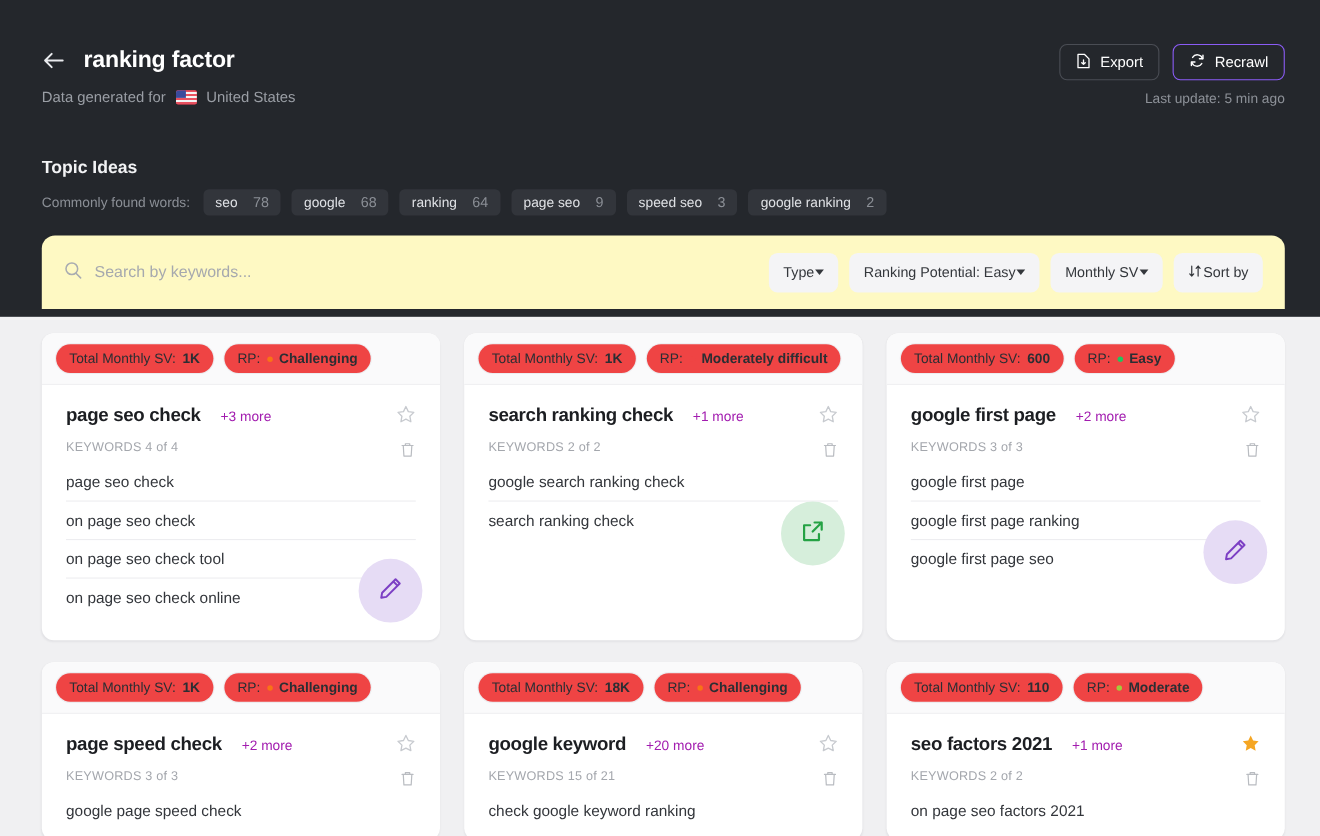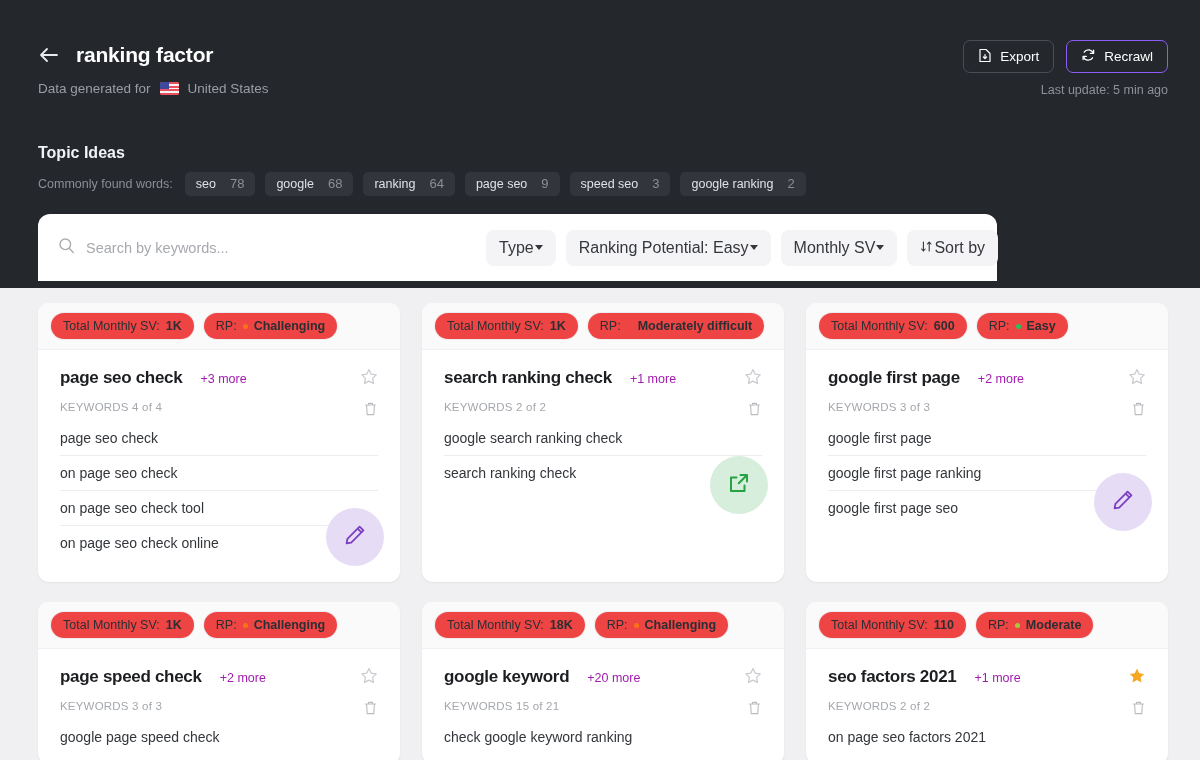--- a/index.html
+++ b/index.html
@@ -72,36 +72,36 @@
   .chip .n { font-size: 13px; color: #8b8f96; line-height: 24px; }
 
   
   .light-body {
     position: absolute; left: 0; top: 288px; width: 1200px; height: 472px;
     background: #f0f0f2;
   }
 
   
   .searchbar {
-    position: absolute; left: 38px; top: 214px; width: 959px; height: 67px;
-    background: #ffffff; border-radius: 12px 12px 0 0;
+    position: absolute; left: 38px; top: 214px; width: 1130px; height: 67px;
+    background: #fef9c3; border-radius: 12px 12px 0 0;
     display: flex; align-items: center; padding: 0 20px;
     box-shadow: 0 -1px 2px rgba(0,0,0,0.03);
   }
   .search-left { display: flex; align-items: center; gap: 11px; flex: 1; }
   .search-input {
     border: none; outline: none; font-size: 14.5px; color: #2b2e33;
     font-family: "Liberation Sans", sans-serif; background: transparent; width: 400px;
   }
   .search-input::placeholder { color: #a6a9ae; }
   .filters { display: flex; align-items: center; gap: 10px; }
   .filter {
     display: flex; align-items: center; gap: 1px;
     height: 36px; padding: 0 13px; border-radius: 8px;
-    background: #f4f4f6; font-size: 16px; color: #34373c; cursor: pointer;
+    background: #f4f4f6; font-size: 13px; color: #34373c; cursor: pointer;
     white-space: nowrap;
   }
   .caret { width: 0; height: 0; border-left: 4px solid transparent;
            border-right: 4px solid transparent; border-top: 5px solid #34373c; }
 
   
   .grid {
     position: absolute; left: 38px; top: 303px; width: 1130px;
     display: flex; flex-wrap: wrap; gap: 20px 22px;
   }

